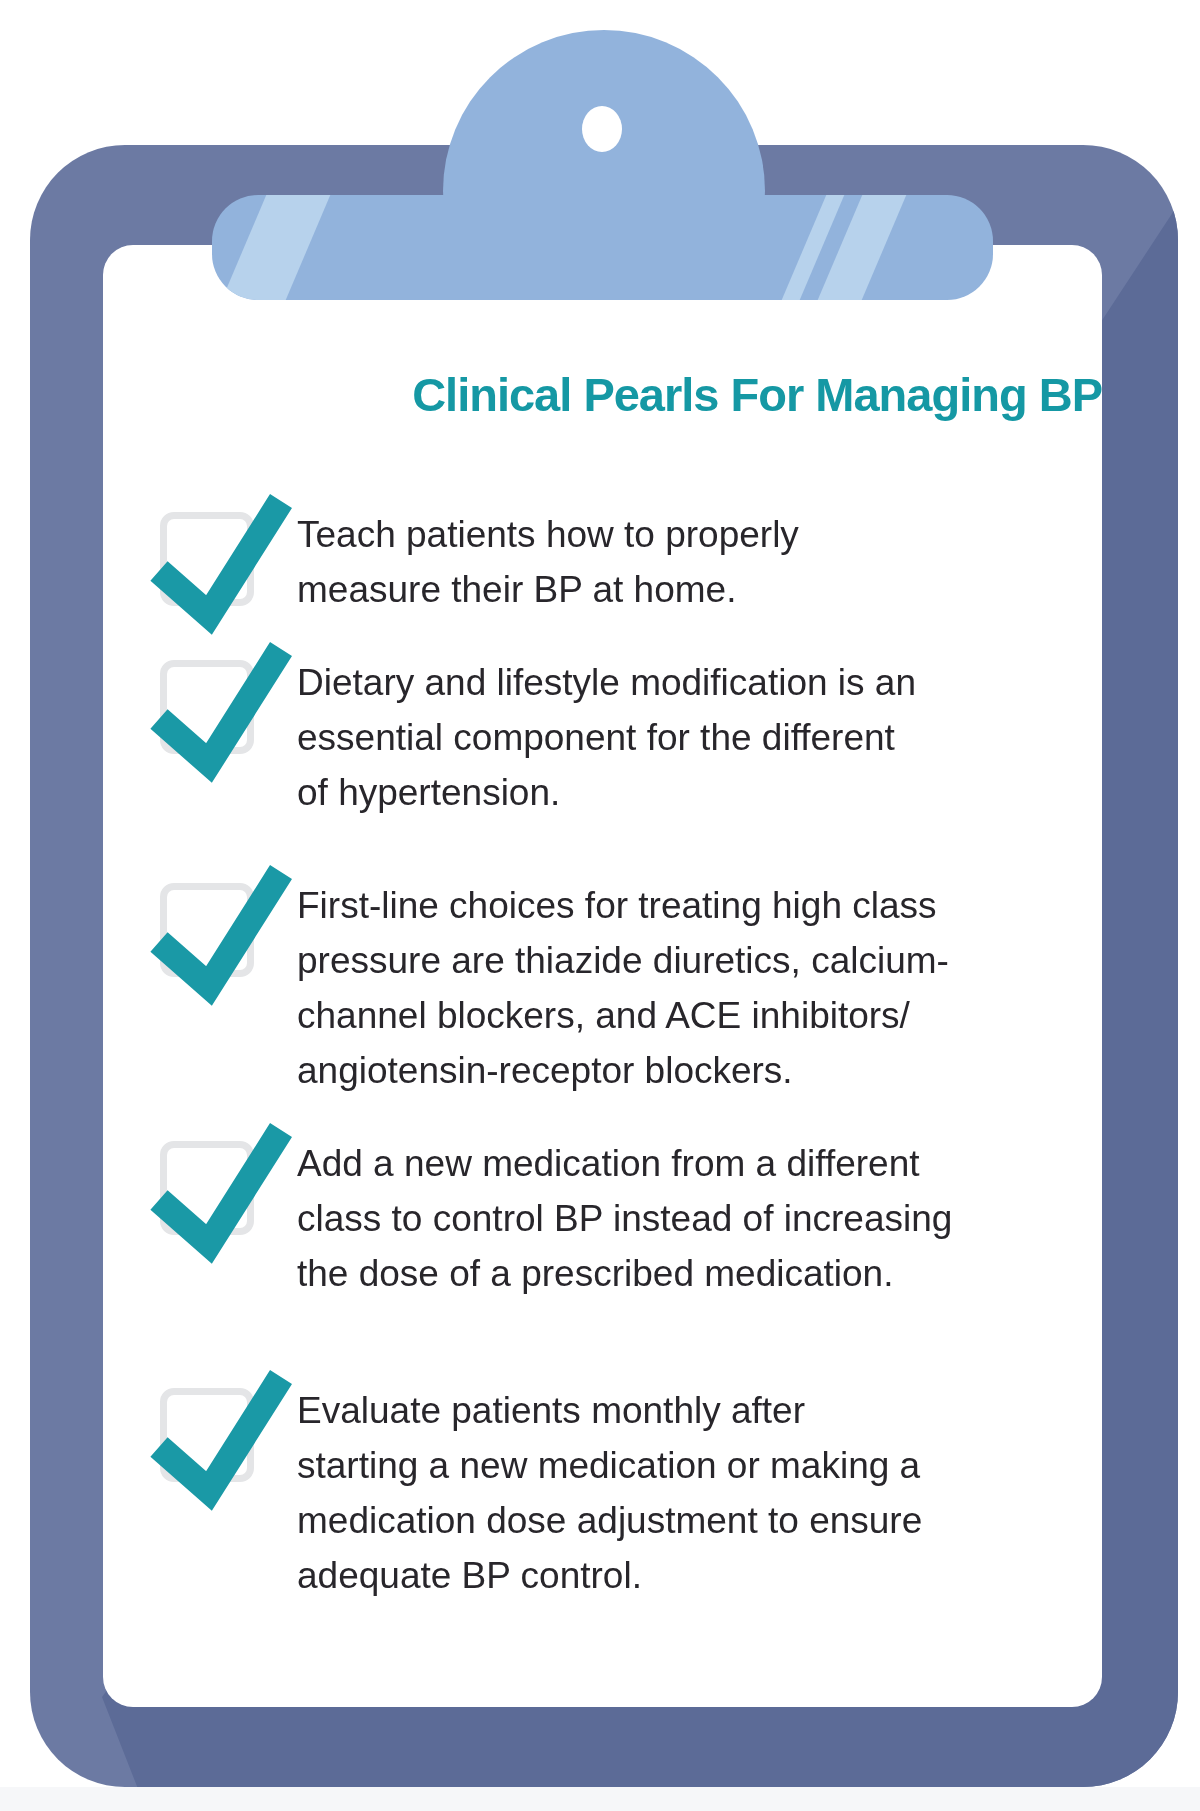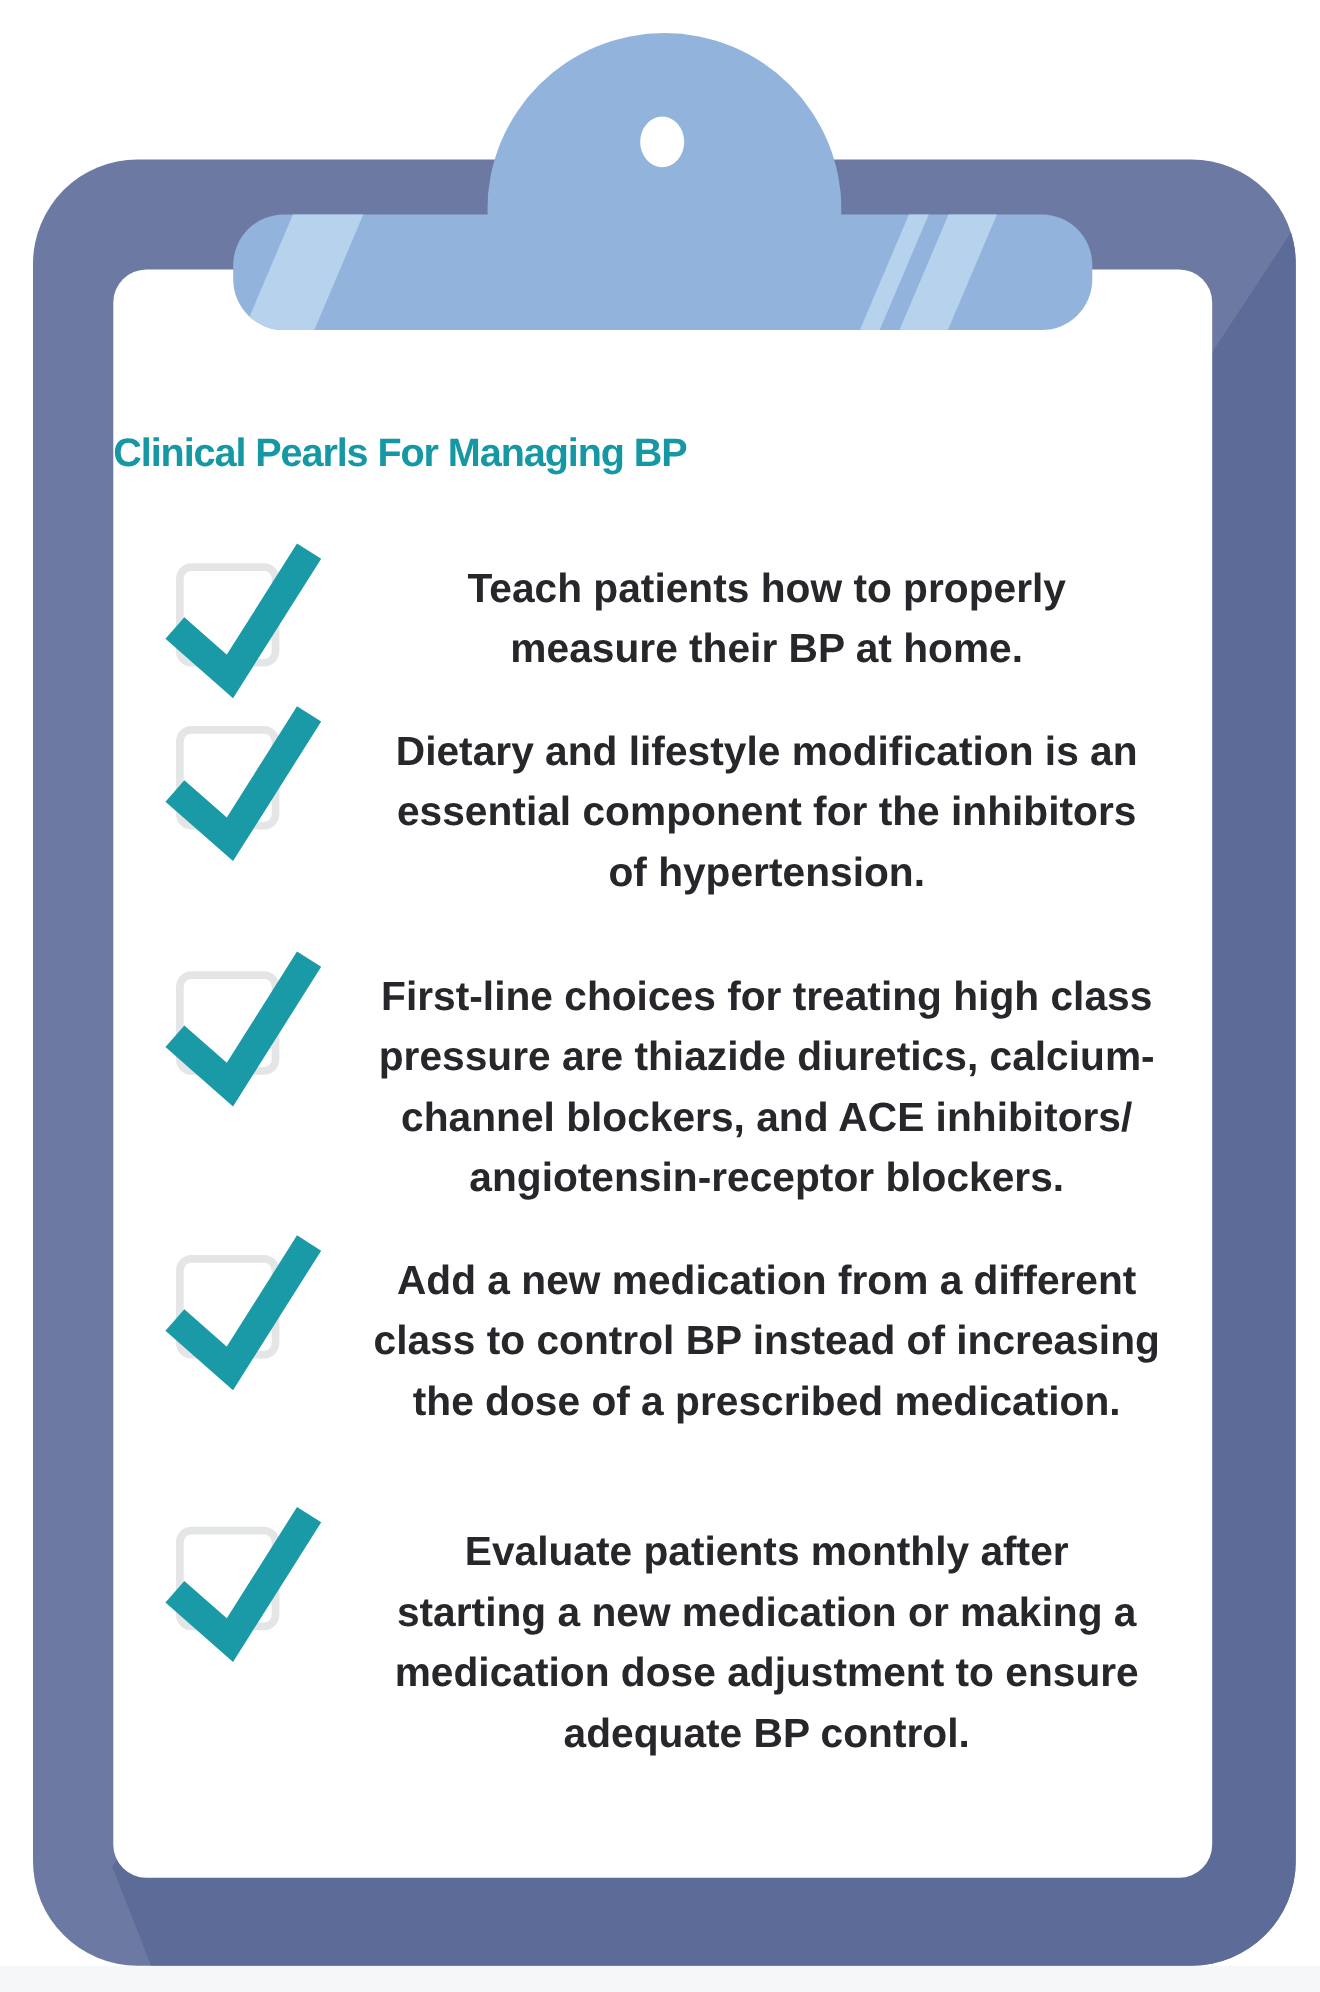--- a/index.html
+++ b/index.html
@@ -14,37 +14,37 @@
   .board{
     position:absolute;left:30px;top:145px;width:1148px;height:1642px;
     border-radius:95px;background:var(--board-light,#6C7AA3);overflow:hidden;
   }
   .board-shade{position:absolute;left:0;top:0;width:100%;height:100%;}
   .paper{
     position:absolute;left:103px;top:245px;width:999px;height:1462px;
     background:#ffffff;border-radius:30px;
   }
   .page-title{
-    position:absolute;left:0;top:146px;width:100%;margin:0;text-align:left;
-    font-size:36px;font-weight:700;letter-spacing:-1px;color:var(--teal,#1598A4);
+    position:absolute;left:0;top:122px;width:100%;margin:0;text-align:right;
+    font-size:47px;font-weight:700;letter-spacing:-1px;color:var(--teal,#1598A4);
   }
   .item{position:absolute;left:57px;}
   .checkbox{
     position:absolute;left:0;top:5px;width:80px;height:80px;
     border:7px solid var(--checkbox-border,#E4E5E7);border-radius:14px;background:#ffffff;
   }
   .check-icon{position:absolute;left:-22px;top:-32px;width:150px;height:145px;overflow:visible;}
   .check-icon polyline{
     fill:none;stroke:var(--check,#1A99A6);stroke-width:26;
     stroke-linecap:butt;stroke-linejoin:miter;
   }
   .item-text{
     position:absolute;left:137px;top:0;margin:0;
-    font-size:37px;line-height:55px;font-weight:700;color:var(--text-color,#28262B);
-    white-space:pre-line;width:800px;text-align:center;
+    font-size:37px;line-height:55px;font-weight:400;color:var(--text-color,#28262B);
+    white-space:pre-line;width:800px;
   }
   .clip-dome{
     position:absolute;left:443px;top:30px;width:322px;height:322px;border-radius:50%;
     background:var(--clip,#92B3DC);clip-path:inset(0 0 52px 0);
   }
   .clip-hole{
     position:absolute;left:582px;top:106px;width:40px;height:46px;border-radius:50%;
     background:#ffffff;
   }
   .clip-bar{
@@ -85,21 +85,21 @@
 measure their BP at home.</p>
     </div>
 
     <div class="item" style="top:410px">
       <div class="checkbox">
         <svg class="check-icon" viewBox="0 0 150 145">
           <polyline points="14,84 64,128 136,14"></polyline>
         </svg>
       </div>
       <p class="item-text">Dietary and lifestyle modification is an
-essential component for the inhibitors
+essential component for the different
 of hypertension.</p>
     </div>
 
     <div class="item" style="top:633px">
       <div class="checkbox">
         <svg class="check-icon" viewBox="0 0 150 145">
           <polyline points="14,84 64,128 136,14"></polyline>
         </svg>
       </div>
       <p class="item-text">First-line choices for treating high class

